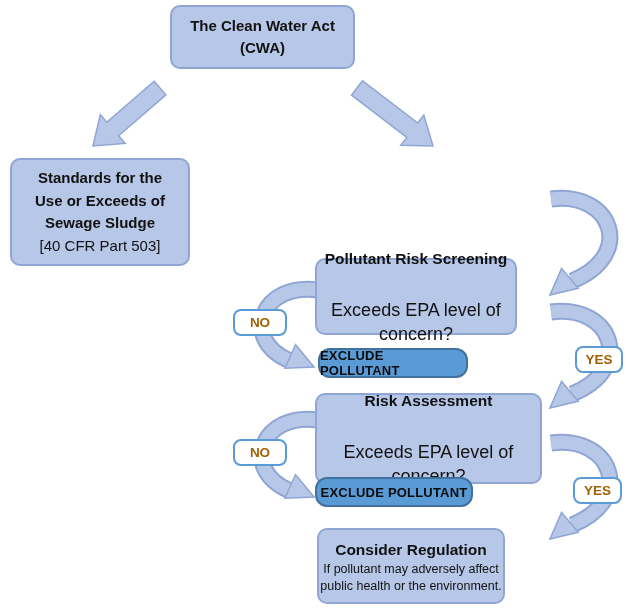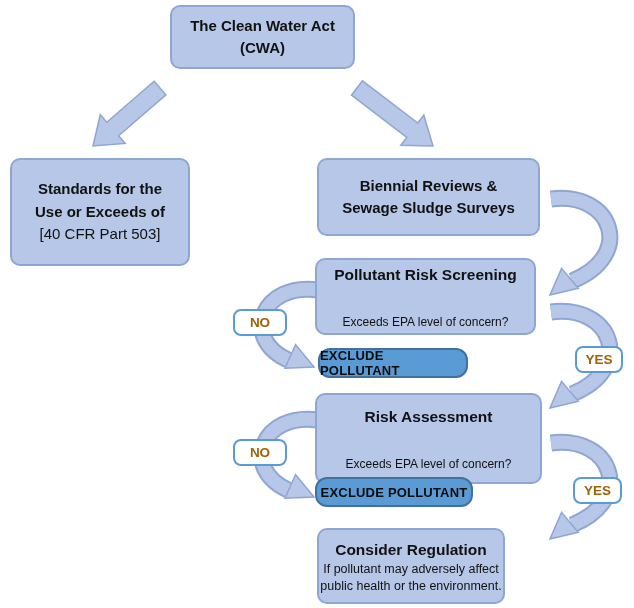--- a/index.html
+++ b/index.html
@@ -8,21 +8,21 @@
     font-family:"Liberation Sans",sans-serif;color:#111;
   }
   .arrows{position:absolute;left:0;top:0;width:634px;height:608px;}
   .node{
     position:absolute;background:#B7C7E7;border:2px solid #8FA5D3;border-radius:10px;
     display:flex;flex-direction:column;align-items:center;justify-content:center;
     text-align:center;box-sizing:border-box;line-height:1.5;
   }
   .node .bold{font-weight:bold;font-size:15px;}
   .node .title{font-weight:bold;font-size:15.5px;}
-  .node .sub{font-size:12px;line-height:1.35;margin-top:28px;}
+  .node .sub{font-size:18px;line-height:1.35;margin-top:28px;}
   .node .sub-sm{font-size:12.5px;line-height:1.35;}
   .node .cite{font-size:15px;}
   .exclude{
     position:absolute;background:#5B9BD5;border:2px solid #41719C;border-radius:12px;
     display:flex;align-items:center;justify-content:center;box-sizing:border-box;
     font-weight:bold;font-size:13px;letter-spacing:.2px;color:#0b0b0b;
   }
   .chip{
     position:absolute;background:#ffffff;border:2px solid #5B9BD5;border-radius:8px;
     display:flex;align-items:center;justify-content:center;box-sizing:border-box;
@@ -76,29 +76,26 @@
   </svg>
 
   <div class="node" style="left:170px;top:5px;width:185px;height:64px">
     <div class="bold">The Clean Water Act</div>
     <div class="bold">(CWA)</div>
   </div>
 
   <div class="node" style="left:10px;top:158px;width:180px;height:108px">
     <div class="bold">Standards for the</div>
     <div class="bold">Use or Exceeds of</div>
+    <div class="bold">Sewage Sludge</div>
     <div class="cite">[40 CFR Part 503]</div>
   </div>
 
-  <div class="node" style="left:317px;top:158px;width:223px;height:78px">
-    <div class="bold">Biennial Reviews &amp;</div>
-    <div class="bold">Sewage Sludge Surveys</div>
-  </div>
 
-  <div class="node" style="left:315px;top:258px;width:221px;height:77px">
+  <div class="node" style="left:315px;top:258px;width:202px;height:77px">
     <div class="title">Pollutant Risk Screening</div>
     <div class="sub">Exceeds EPA level of concern?</div>
   </div>
 
   <div class="exclude" style="left:318px;top:348px;width:150px;height:30px">
     <span>EXCLUDE POLLUTANT</span>
   </div>
 
   <div class="node" style="left:315px;top:393px;width:227px;height:91px">
     <div class="title">Risk Assessment</div>

